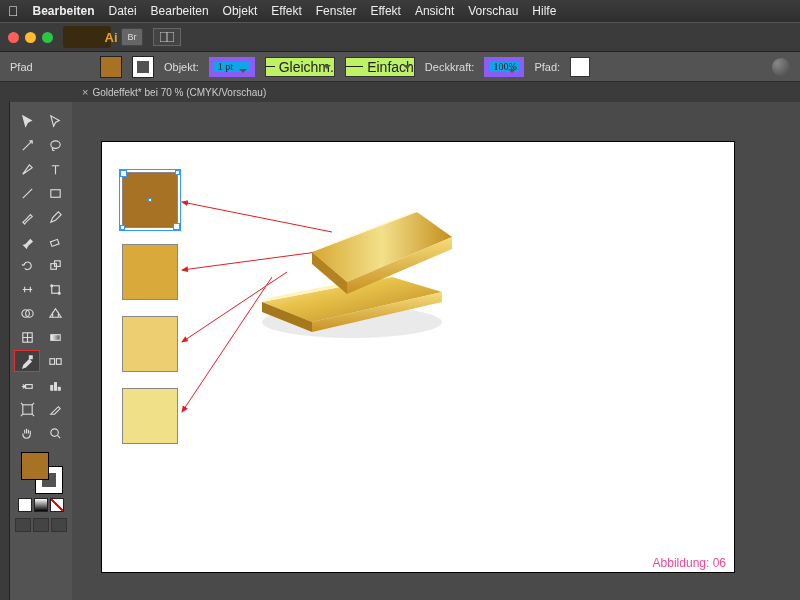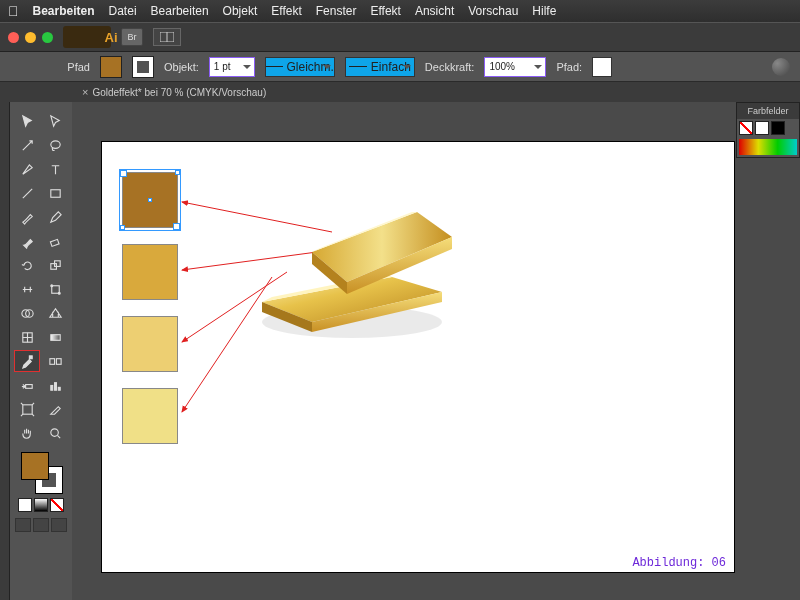--- a/index.html
+++ b/index.html
@@ -10,32 +10,32 @@
   .menubar span { cursor: default; }
   .titlebar { height: 30px; background: #3b3b3b; display: flex; align-items: center; padding: 0 8px; gap: 10px; border-top:1px solid #555; border-bottom:1px solid #222; }
   .traffic { display:flex; gap:6px; }
   .traffic div { width:11px; height:11px; border-radius:50%; }
   .tl-red{background:#ff5f57;} .tl-yel{background:#febc2e;} .tl-grn{background:#28c840;}
   .ai-logo { width:16px;height:22px;background:#3a2a10;color:#e8a22a;display:flex;align-items:center;justify-content:center;font-weight:700;font-size:13px;border-radius:3px;padding-left:48px; }
   .br-badge{width:22px;height:18px;background:#666;color:#ddd;font-size:9px;display:flex;align-items:center;justify-content:center;border:1px solid #444;border-radius:2px;}
   .layout-btn{width:28px;height:18px;border:1px solid #666;background:#444;display:flex;align-items:center;justify-content:center;}
   .layout-btn svg{width:14px;height:10px;}
   .optbar { height:30px; background:#535353; display:flex; align-items:center; padding:0 10px; gap:10px; font-size:11px; color:#ddd; border-bottom:1px solid #2a2a2a; }
-  .label-pfad{width:80px;text-align:right;}
+  .label-pfad{width:80px;}
   .swatch{width:22px;height:22px;border:1px solid #222;}
   .swatch.fill{background:#a77224;}
   .swatch.stroke{background:#fff;position:relative;}
   .swatch.stroke::after{content:"";position:absolute;inset:4px;background:#535353;}
-  .dd{height:20px;border:1px solid #8b5cf6;background:#ffffff;color:#222;font-size:10px;display:flex;align-items:center;padding:0 14px 0 4px;position:relative;}
+  .dd{height:20px;border:5px solid #8b5cf6;background:#0ea5e9;color:#222;font-size:10px;display:flex;align-items:center;padding:0 14px 0 4px;position:relative;font-family:Liberation Serif, serif;}
   .dd::after{content:"";position:absolute;right:3px;top:7px;border:4px solid transparent;border-top-color:#555;}
   .strokesel{width:46px;}
-  .dash-pv{width:70px;height:20px;border:1px solid #333;background:#0ea5e9;display:flex;align-items:center;justify-content:center;font-size:12px;color:#222;position:relative;}
+  .dash-pv{width:70px;height:20px;border:1px solid #333;background:#bef264;display:flex;align-items:center;justify-content:center;font-size:14px;color:#222;position:relative;}
   .dash-pv::before{content:"";width:18px;height:1px;background:#222;margin-right:4px;}
   .dash-pv::after{content:"";position:absolute;right:3px;top:7px;border:4px solid transparent;border-top-color:#555;}
-  .opacity{width:62px;}
+  .opacity{width:40px;}
   .stil-sw{width:20px;height:20px;background:#fff;border:1px solid #333;}
   .doc-globe{width:18px;height:18px;border-radius:50%;background:radial-gradient(circle at 30% 30%,#888,#444);margin-left:auto;}
   .tabbar{height:20px;background:#3b3b3b;display:flex;align-items:center;padding-left:82px;font-size:10px;color:#ccc;}
   .tabbar .close{margin-right:4px;font-size:11px;color:#bbb;}
   .workspace{position:absolute;left:0;top:102px;right:0;bottom:0;display:flex;}
   .tool-outer{width:10px;background:#3b3b3b;border-right:1px solid #222;}
   .toolbox{width:62px;background:#535353;display:flex;flex-direction:column;align-items:center;padding-top:8px;gap:0;}
   .tool-grid{display:grid;grid-template-columns:26px 26px;gap:2px;}
   .tool{width:26px;height:22px;display:flex;align-items:center;justify-content:center;color:#ddd;border:1px solid transparent;}
   .tool.sel{border:1px solid #e03030;background:#404040;}
@@ -57,21 +57,21 @@
   .sq1::before,.sq1::after{content:"";position:absolute;width:5px;height:5px;background:#fff;border:1px solid #3399ff;}
   .sq1::before{left:-3px;top:-3px;} .sq1::after{right:-3px;bottom:-3px;}
   .sq1 .h{position:absolute;width:5px;height:5px;background:#fff;border:1px solid #3399ff;}
   .sq1 .h1{right:-3px;top:-3px;} .sq1 .h2{left:-3px;bottom:-3px;}
   .sq1 .ctr{position:absolute;left:50%;top:50%;width:4px;height:4px;margin:-2px;border:1px solid #3399ff;background:#fff;}
   .sq2{left:20px;top:102px;background:#d9a93c;}
   .sq3{left:20px;top:174px;background:#edcf72;}
   .sq4{left:20px;top:246px;background:#f0e087;}
   .arrows{position:absolute;left:0;top:0;pointer-events:none;}
   .goldbars{position:absolute;left:140px;top:40px;width:210px;height:160px;}
-  .caption{position:absolute;right:8px;bottom:2px;color:#6d28d9;font-size:12px;font-family:Liberation Mono, monospace;}
+  .caption{position:absolute;right:8px;bottom:2px;color:#ec4899;font-size:12px;}
   .swatch-panel{position:absolute;right:0;top:0;width:64px;background:#535353;border:1px solid #222;}
   .swatch-panel .hdr{height:16px;background:#3b3b3b;color:#ccc;font-size:9px;display:flex;align-items:center;justify-content:center;}
   .swatch-panel .row1{display:flex;padding:2px;gap:2px;}
   .swatch-panel .row1 div{width:14px;height:14px;border:1px solid #222;}
   .swatch-panel .none{background:#fff;position:relative;} .swatch-panel .none::after{content:"";position:absolute;inset:0;background:linear-gradient(45deg,transparent 45%,red 45%,red 55%,transparent 55%);}
   .swatch-panel .blk{background:#000;}
   .swatch-panel .grad{height:16px;margin:2px;background:linear-gradient(90deg,#d00,#dd0,#0c0,#0cc);}
 </style>
 </head>
 <body>
@@ -355,23 +355,14 @@
 
         <polygon points="70,70 175,30 210,55 105,100" fill="url(#gold3)"></polygon>
         <polygon points="70,70 105,100 105,112 70,82" fill="#b4821e"></polygon>
         <polygon points="105,100 210,55 210,67 105,112" fill="url(#gold2)"></polygon>
         <polygon points="78,66 170,30 175,30 70,70" fill="#fff7cf"></polygon>
       </svg>
 
       <div class="caption">Abbildung: 06</div>
     </div>
 
-    <div class="swatch-panel">
-      <div class="hdr">Farbfelder</div>
-      <div class="row1">
-        <div class="none"></div>
-        <div style="background:#fff"></div>
-        <div class="blk"></div>
-      </div>
-      <div class="grad"></div>
-    </div>
   </div>
 </div>
 
 </body></html>

